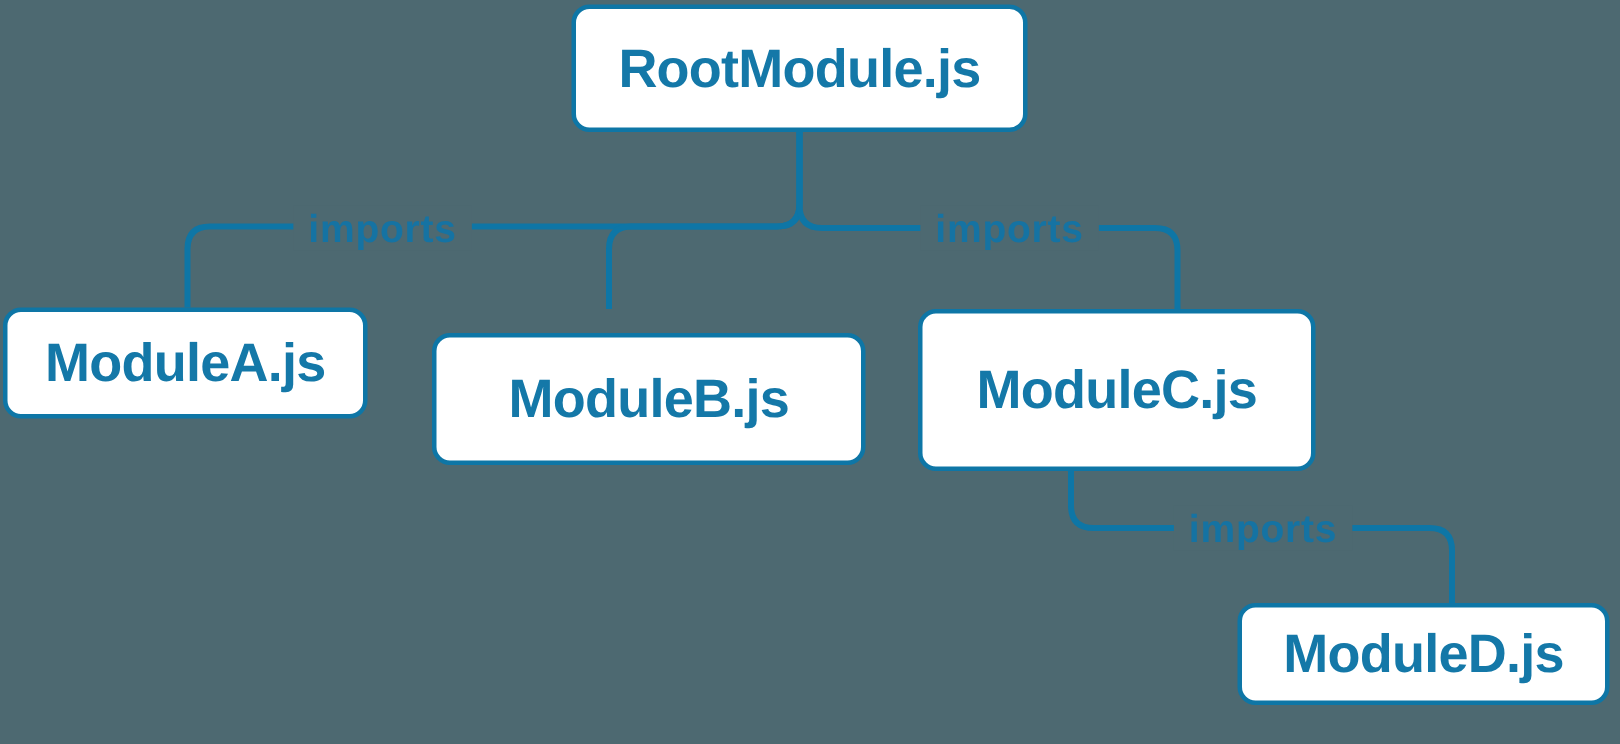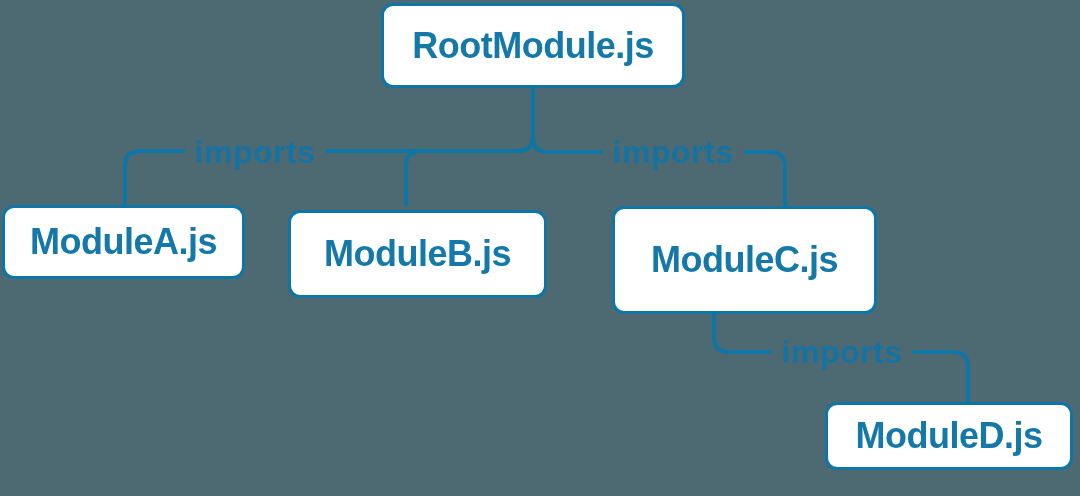--- a/index.html
+++ b/index.html
@@ -27,21 +27,21 @@
     fill:none;
     stroke:var(--accent);
     stroke-width:4;
     stroke-linecap:butt;
   }
   .edge-label{
     position:absolute;
     transform:translate(-50%,-50%);
     background:var(--background);
     color:var(--edge-label);
-    font-size:32px;
+    font-size:26px;
     font-weight:700;
     letter-spacing:0.5px;
     padding:2px 10px;
     white-space:nowrap;
     line-height:1;
   }
   .node{
     position:absolute;
     background:var(--node-fill);
     border:3px solid var(--accent);
@@ -77,21 +77,21 @@
   <div class="edge-label" style="left:842px;top:352px;">imports</div>
 
   <div class="node" style="left:381px;top:3px;width:304px;height:85px;">
     <span class="node-label">RootModule.js</span>
   </div>
 
   <div class="node" style="left:2px;top:205px;width:243px;height:74px;">
     <span class="node-label">ModuleA.js</span>
   </div>
 
-  <div class="node" style="left:288px;top:210px;width:259px;height:88px;">
+  <div class="node" style="left:288px;top:222px;width:289px;height:88px;">
     <span class="node-label">ModuleB.js</span>
   </div>
 
   <div class="node" style="left:612px;top:206px;width:265px;height:108px;">
     <span class="node-label">ModuleC.js</span>
   </div>
 
   <div class="node" style="left:825px;top:402px;width:248px;height:68px;">
     <span class="node-label">ModuleD.js</span>
   </div>

